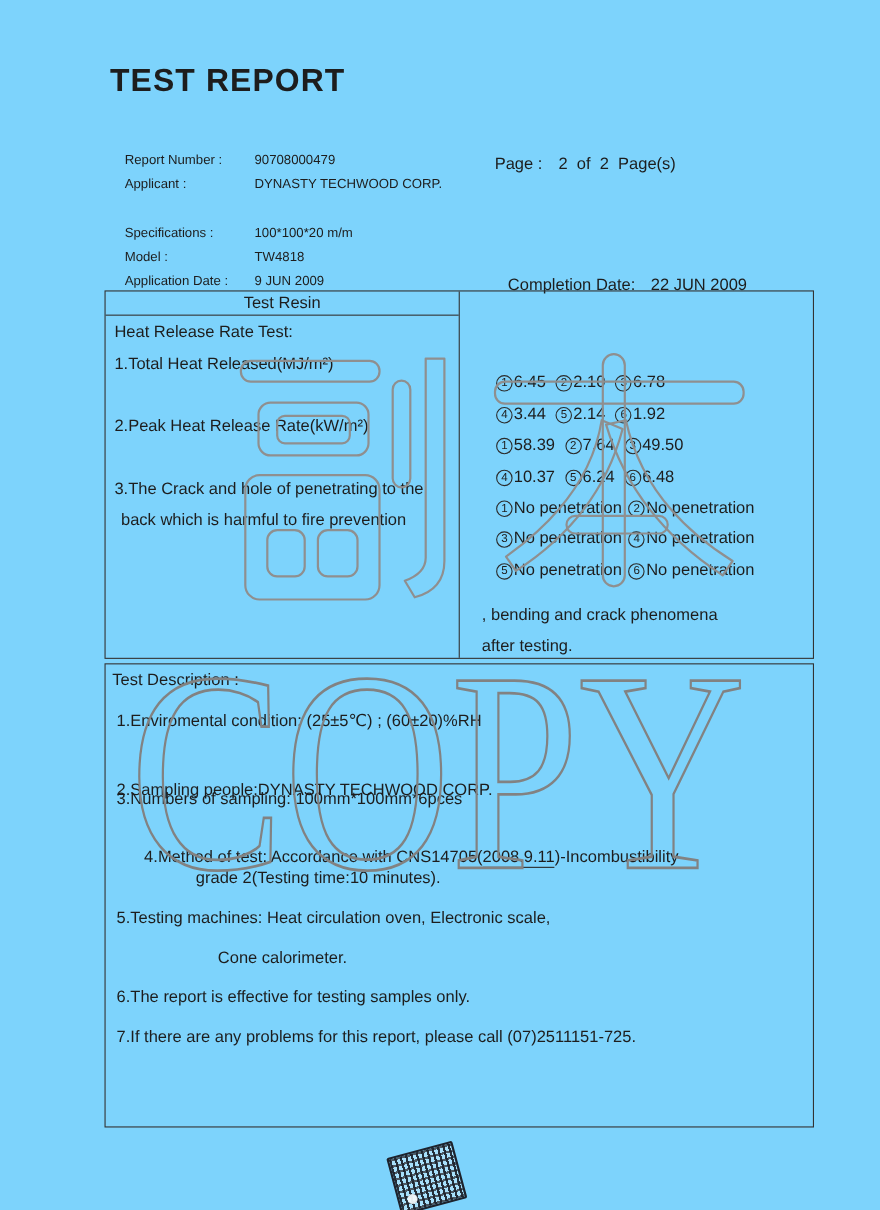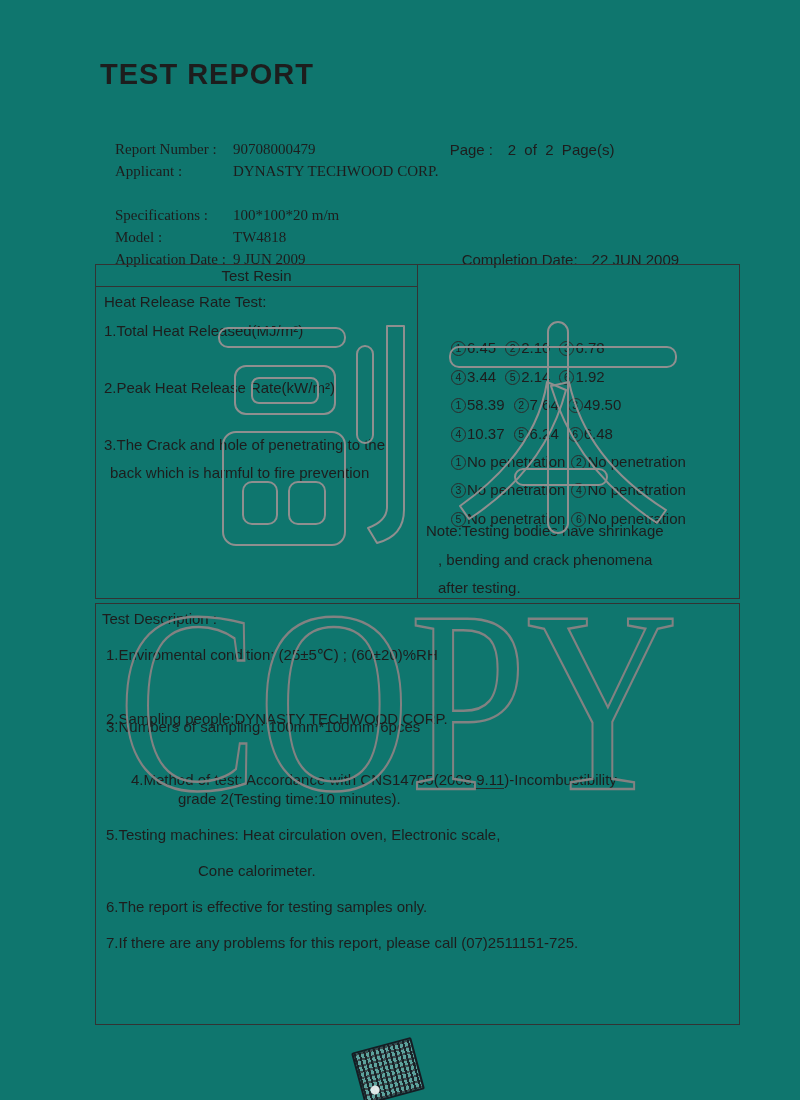--- a/index.html
+++ b/index.html
@@ -1,30 +1,30 @@
 <!DOCTYPE html>
 <html><head>
 <meta charset="utf-8">
 <style>
   html,body{margin:0;padding:0;background:#e9e7e3;}
   #page{
     position:relative;
     width:800px;height:1100px;
     margin:0 auto;
-    background:#0f766e;
+    background:#7dd3fc;
     font-family:"Liberation Sans","DejaVu Sans",sans-serif;
     color:#1d1d1d;
     overflow:hidden;
   }
   .abs{position:absolute;}
   #title{
     left:100px;top:58px;
     font-size:29px;font-weight:bold;letter-spacing:1px;
   }
-  .hrow{left:100px;height:22px;font-size:15px;white-space:pre-wrap;font-family:Liberation Serif, serif;}
+  .hrow{left:100px;height:22px;font-size:12px;white-space:pre-wrap;}
   .hlabel{display:inline-block;width:118px;}
   .hvalue{display:inline-block;}
   .pagefield{left:433px;font-size:15px;white-space:pre-wrap;}
   .pagefield .hlabel{width:58px;}
   .compfield{left:445px;font-size:15px;white-space:pre-wrap;}
   .compfield .hvalue{margin-left:14px;}
 
   
   #tbl{
     left:95px;top:264px;width:643px;height:333px;
@@ -126,21 +126,20 @@
     </div>
     <div class="line" style="left:330px;top:171px;">
       <span class="pair tight"><span class="cnum">1</span><span>No penetration</span></span><span class="pair tight"><span class="cnum">2</span><span>No penetration</span></span>
     </div>
     <div class="line" style="left:330px;top:199px;">
       <span class="pair tight"><span class="cnum">3</span><span>No penetration</span></span><span class="pair tight"><span class="cnum">4</span><span>No penetration</span></span>
     </div>
     <div class="line" style="left:330px;top:228px;">
       <span class="pair tight"><span class="cnum">5</span><span>No penetration</span></span><span class="pair tight"><span class="cnum">6</span><span>No penetration</span></span>
     </div>
-    <div class="line" style="left:330px;top:257px;">Note:Testing bodies have shrinkage</div>
     <div class="line" style="left:342px;top:286px;">, bending and crack phenomena</div>
     <div class="line" style="left:342px;top:314px;">after testing.</div>
   </div>
 
   <div id="desc" class="abs">
     <div class="line" style="left:6px;top:6px;">Test Description :</div>
     <div class="line" style="left:10px;top:42px;">1.Enviromental condition: (25±5℃) ; (60±20)%RH</div>
     <div class="line" style="left:10px;top:78px;margin-top:28px;">2.Sampling people:DYNASTY TECHWOOD CORP.</div>
     <div class="line" style="left:10px;top:114px;">3.Numbers of sampling: 100mm*100mm*6pces</div>
     <div class="line" style="left:10px;top:150px;">

